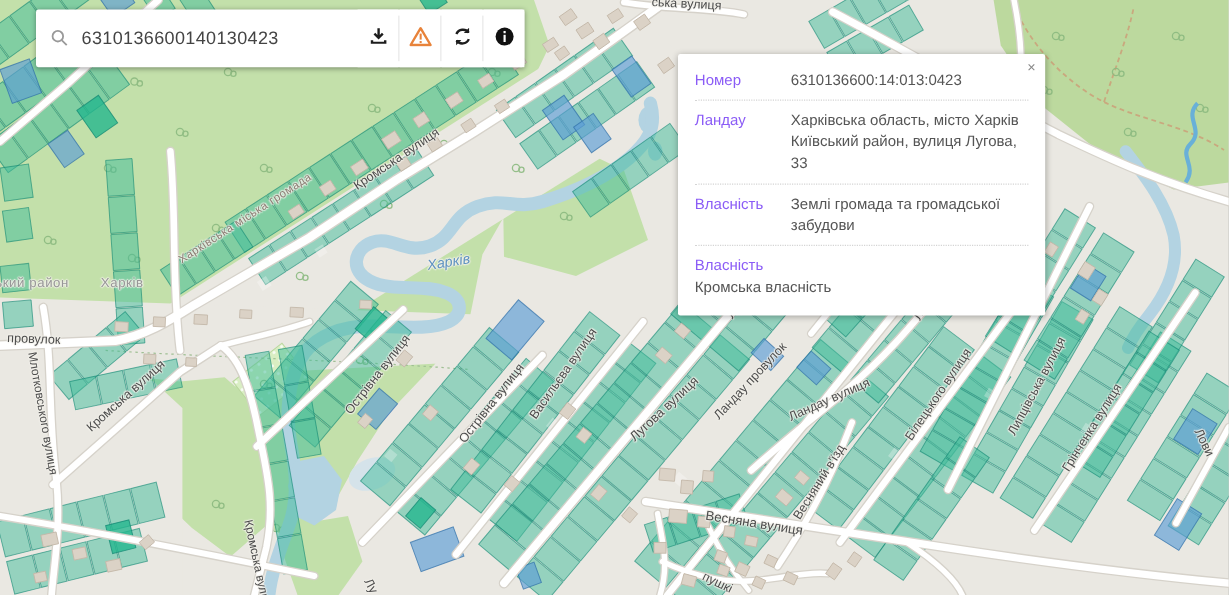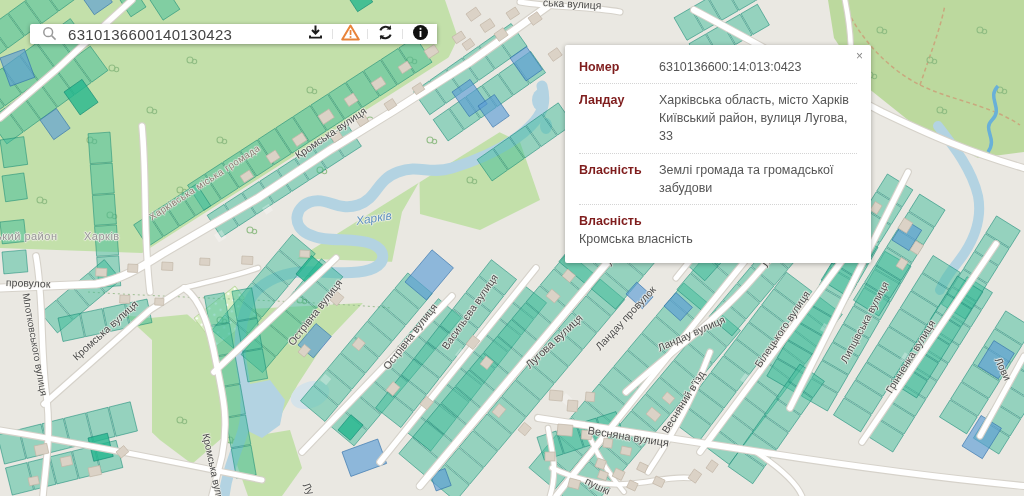--- a/index.html
+++ b/index.html
@@ -13,33 +13,33 @@
   .bld{fill:#dbd2c6;stroke:#c3b7a8;stroke-width:.7}
   .tree{stroke:#8cba80;fill:none;stroke-width:1.1;opacity:.9}
   
   #labels{position:absolute;left:0;top:0;width:1024px;height:496px;pointer-events:none;z-index:5;}
   .lbl{position:absolute;white-space:nowrap;font-size:10.5px;color:#4c4c4c;transform-origin:0 50%;
        text-shadow:-1px 0 1px #f2f0ea,1px 0 1px #f2f0ea,0 -1px 1px #f2f0ea,0 1px 1px #f2f0ea;}
   .lbl-place{font-size:11px;color:#979797;letter-spacing:.5px;}
   .lbl-admin{font-size:9.5px;color:#8a7c72;letter-spacing:.5px;}
   .lbl-river{font-size:12px;color:#5f93c0;font-style:italic;}
   
-  #searchbar{position:absolute;left:30px;top:24px;width:407px;height:20px;background:#fff;z-index:20;
+  #searchbar{position:absolute;left:30px;top:8px;width:407px;height:48px;background:#fff;z-index:20;
              border-radius:2px;box-shadow:0 1px 4px rgba(0,0,0,.35);display:flex;align-items:stretch;}
   #searchbar .mag{display:flex;align-items:center;padding:0 8px 0 12px;}
   #searchbar input{border:none;outline:none;flex:1;font-size:15px;color:#444;letter-spacing:.3px;
              font-family:"Liberation Sans","DejaVu Sans",sans-serif;background:transparent;min-width:0;}
   .tbtn{width:34px;display:flex;align-items:center;justify-content:center;cursor:pointer;background:#fff;border:none;padding:0;}
   .tsep{width:1px;background:#e2e2e2;margin:5px 0;}
   
   #popup{position:absolute;left:565px;top:45px;width:278px;background:#fff;z-index:15;border-radius:2px;
          box-shadow:0 1px 5px rgba(0,0,0,.3);padding:6px 14px 8px 14px;font-size:12.5px;color:#555;}
   .prow{display:flex;padding:7px 0;border-bottom:1px dotted #d4d4d4;line-height:1.45;}
   .prow:last-child{border-bottom:none;flex-direction:column;}
-  .plabel{width:80px;flex:none;font-weight:bold;color:#7f1d1d;}
+  .plabel{width:80px;flex:none;font-weight:normal;color:#8b5cf6;}
   .pval{flex:1;}
   #popup-close{position:absolute;right:6px;top:3px;color:#888;font-size:12px;cursor:pointer;background:none;border:none;line-height:1;padding:2px;}
 </style>
 </head>
 <body>
 
 <div id="screen">
 
   <svg id="map-svg" width="1024" height="496" viewBox="0 0 1024 496">
     <defs>

